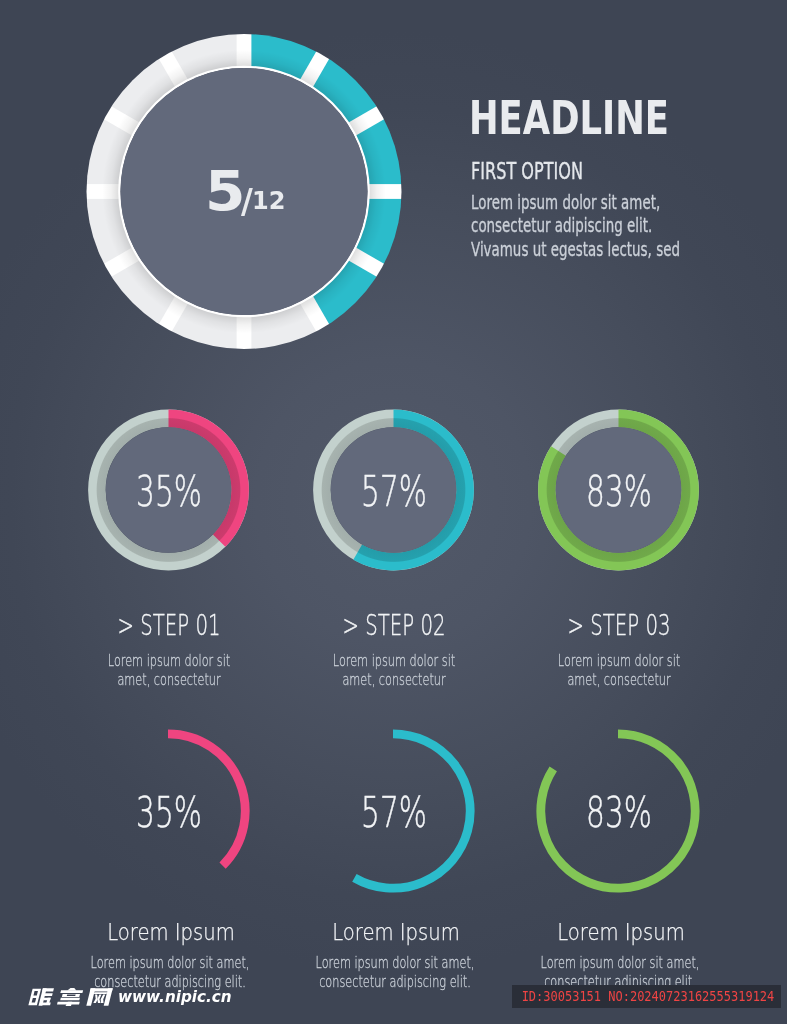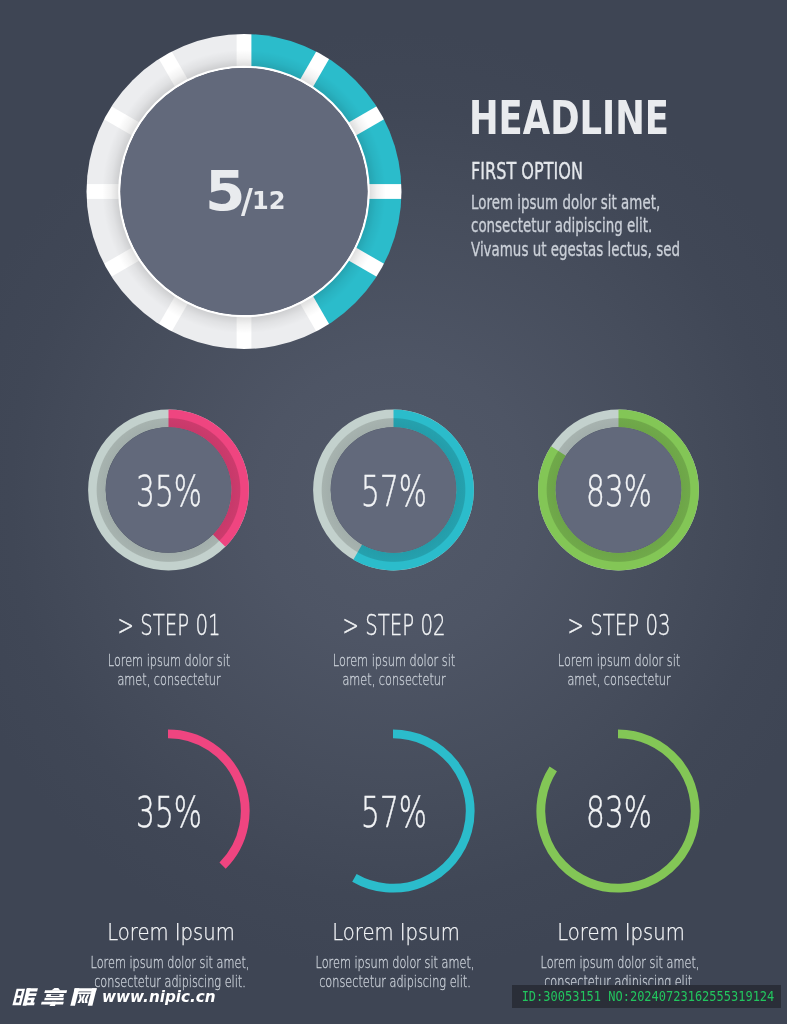--- a/index.html
+++ b/index.html
@@ -63,28 +63,28 @@
             -webkit-text-stroke:0.25px #F2F4F6;
             transform:scaleX(0.856);}
   .lowbody{position:absolute;color:#C9CFD7;
            font-family:"DejaVu Sans",sans-serif;
            font-size:16.1px;font-weight:200;line-height:19.2px;text-align:center;
            -webkit-text-stroke:0.32px #C9CFD7;
            transform:scaleX(0.70);}
   .lowbody>div{white-space:nowrap;}
 
   
-  #wm{position:absolute;left:15px;top:988px;display:flex;align-items:flex-start;}
+  #wm{position:absolute;left:31px;top:988px;display:flex;align-items:flex-start;}
   #wm-logo{display:block;}
   #wm-url{font-family:"DejaVu Sans",sans-serif;
           font-size:16.7px;font-weight:bold;font-style:italic;color:#FFFFFF;
           margin-left:4px;display:block;line-height:16px;
           transform:scaleX(0.91);transform-origin:0 0;white-space:nowrap;}
   #idbar{position:absolute;left:512px;top:984.5px;background:#2A2E38;
-         color:#22c55e;font-family:"DejaVu Sans Mono",monospace;
+         color:#ef4444;font-family:"DejaVu Sans Mono",monospace;
          font-size:13.7px;width:269px;height:23.5px;box-sizing:border-box;
          white-space:nowrap;overflow:hidden;}
   #idbar span{display:block;transform:scaleX(0.876);transform-origin:0 0;
               padding-left:11px;padding-top:3px;}
 </style>
 </head>
 <body>
 
 <div id="stage">
   <div id="bgglow"></div>

